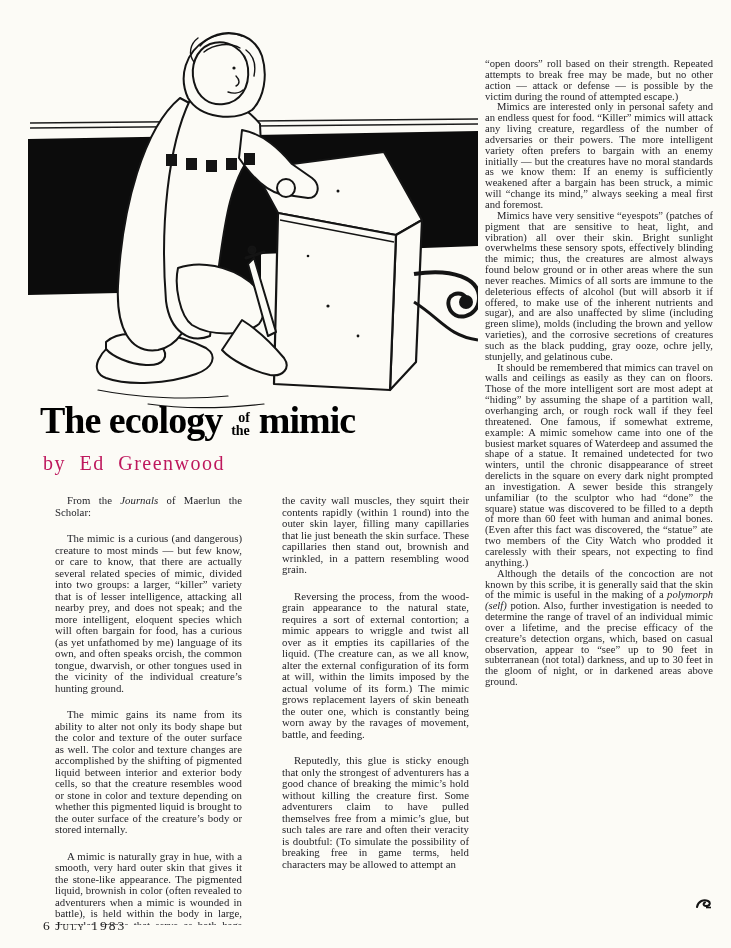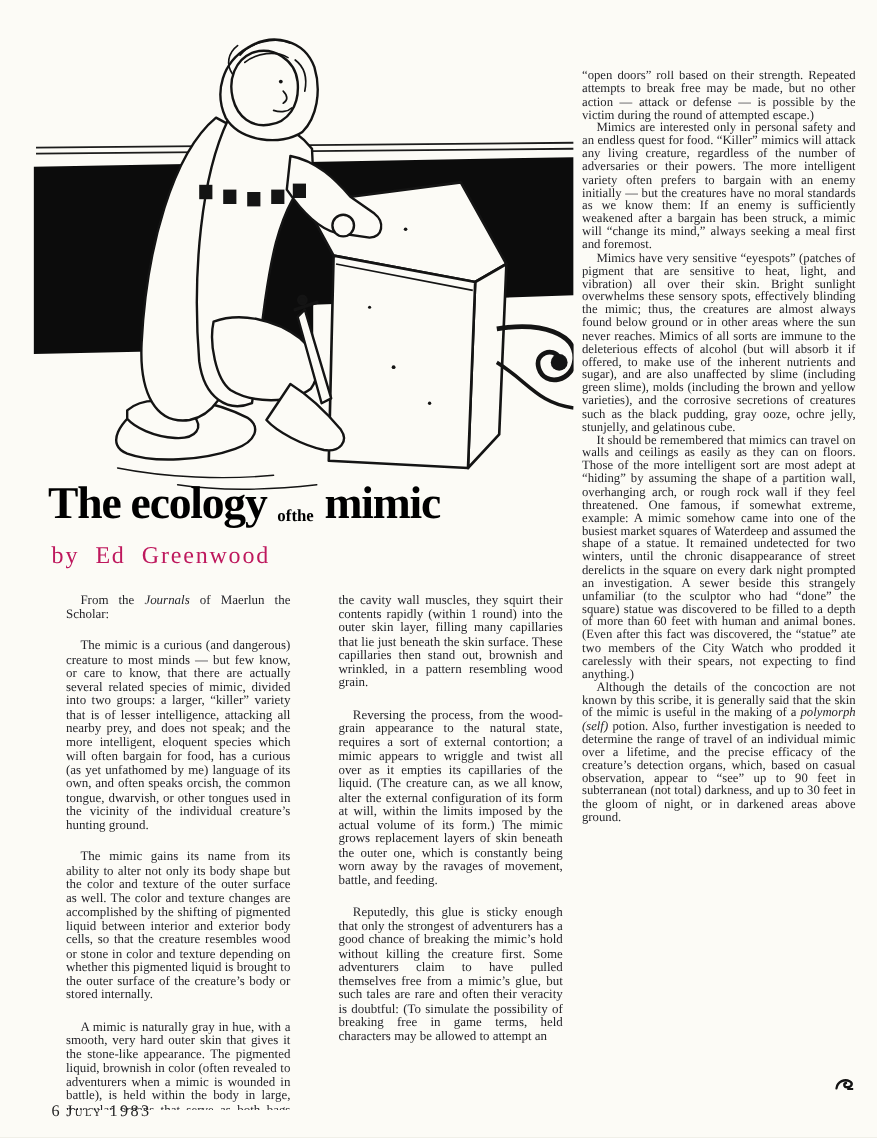--- a/index.html
+++ b/index.html
@@ -15,21 +15,21 @@
   
   #illo{position:absolute;left:28px;top:6px;width:450px;height:415px;}
   
   #title{
     position:absolute;left:40px;top:400px;width:445px;
     display:flex;align-items:flex-end;
     color:#000;font-weight:bold;
   }
   .title-big{font-size:38px;line-height:40px;letter-spacing:-1px;}
   .title-stack{
-    display:flex;flex-direction:row;align-items:flex-end;
+    display:flex;flex-direction:column;align-items:flex-end;
     font-size:14px;line-height:13px;margin:0 9px 3px 9px;font-weight:bold;
   }
   #byline{
     position:absolute;left:43px;top:452px;
     font-size:20px;letter-spacing:1.5px;word-spacing:7px;color:#be185d;
   }
   
   .bodytext{font-size:10.8px;line-height:11.5px;text-align:justify;}
   .bodytext .para{margin:15px;text-indent:12px;}
   .bodytext .para.noindent{text-indent:0;}

